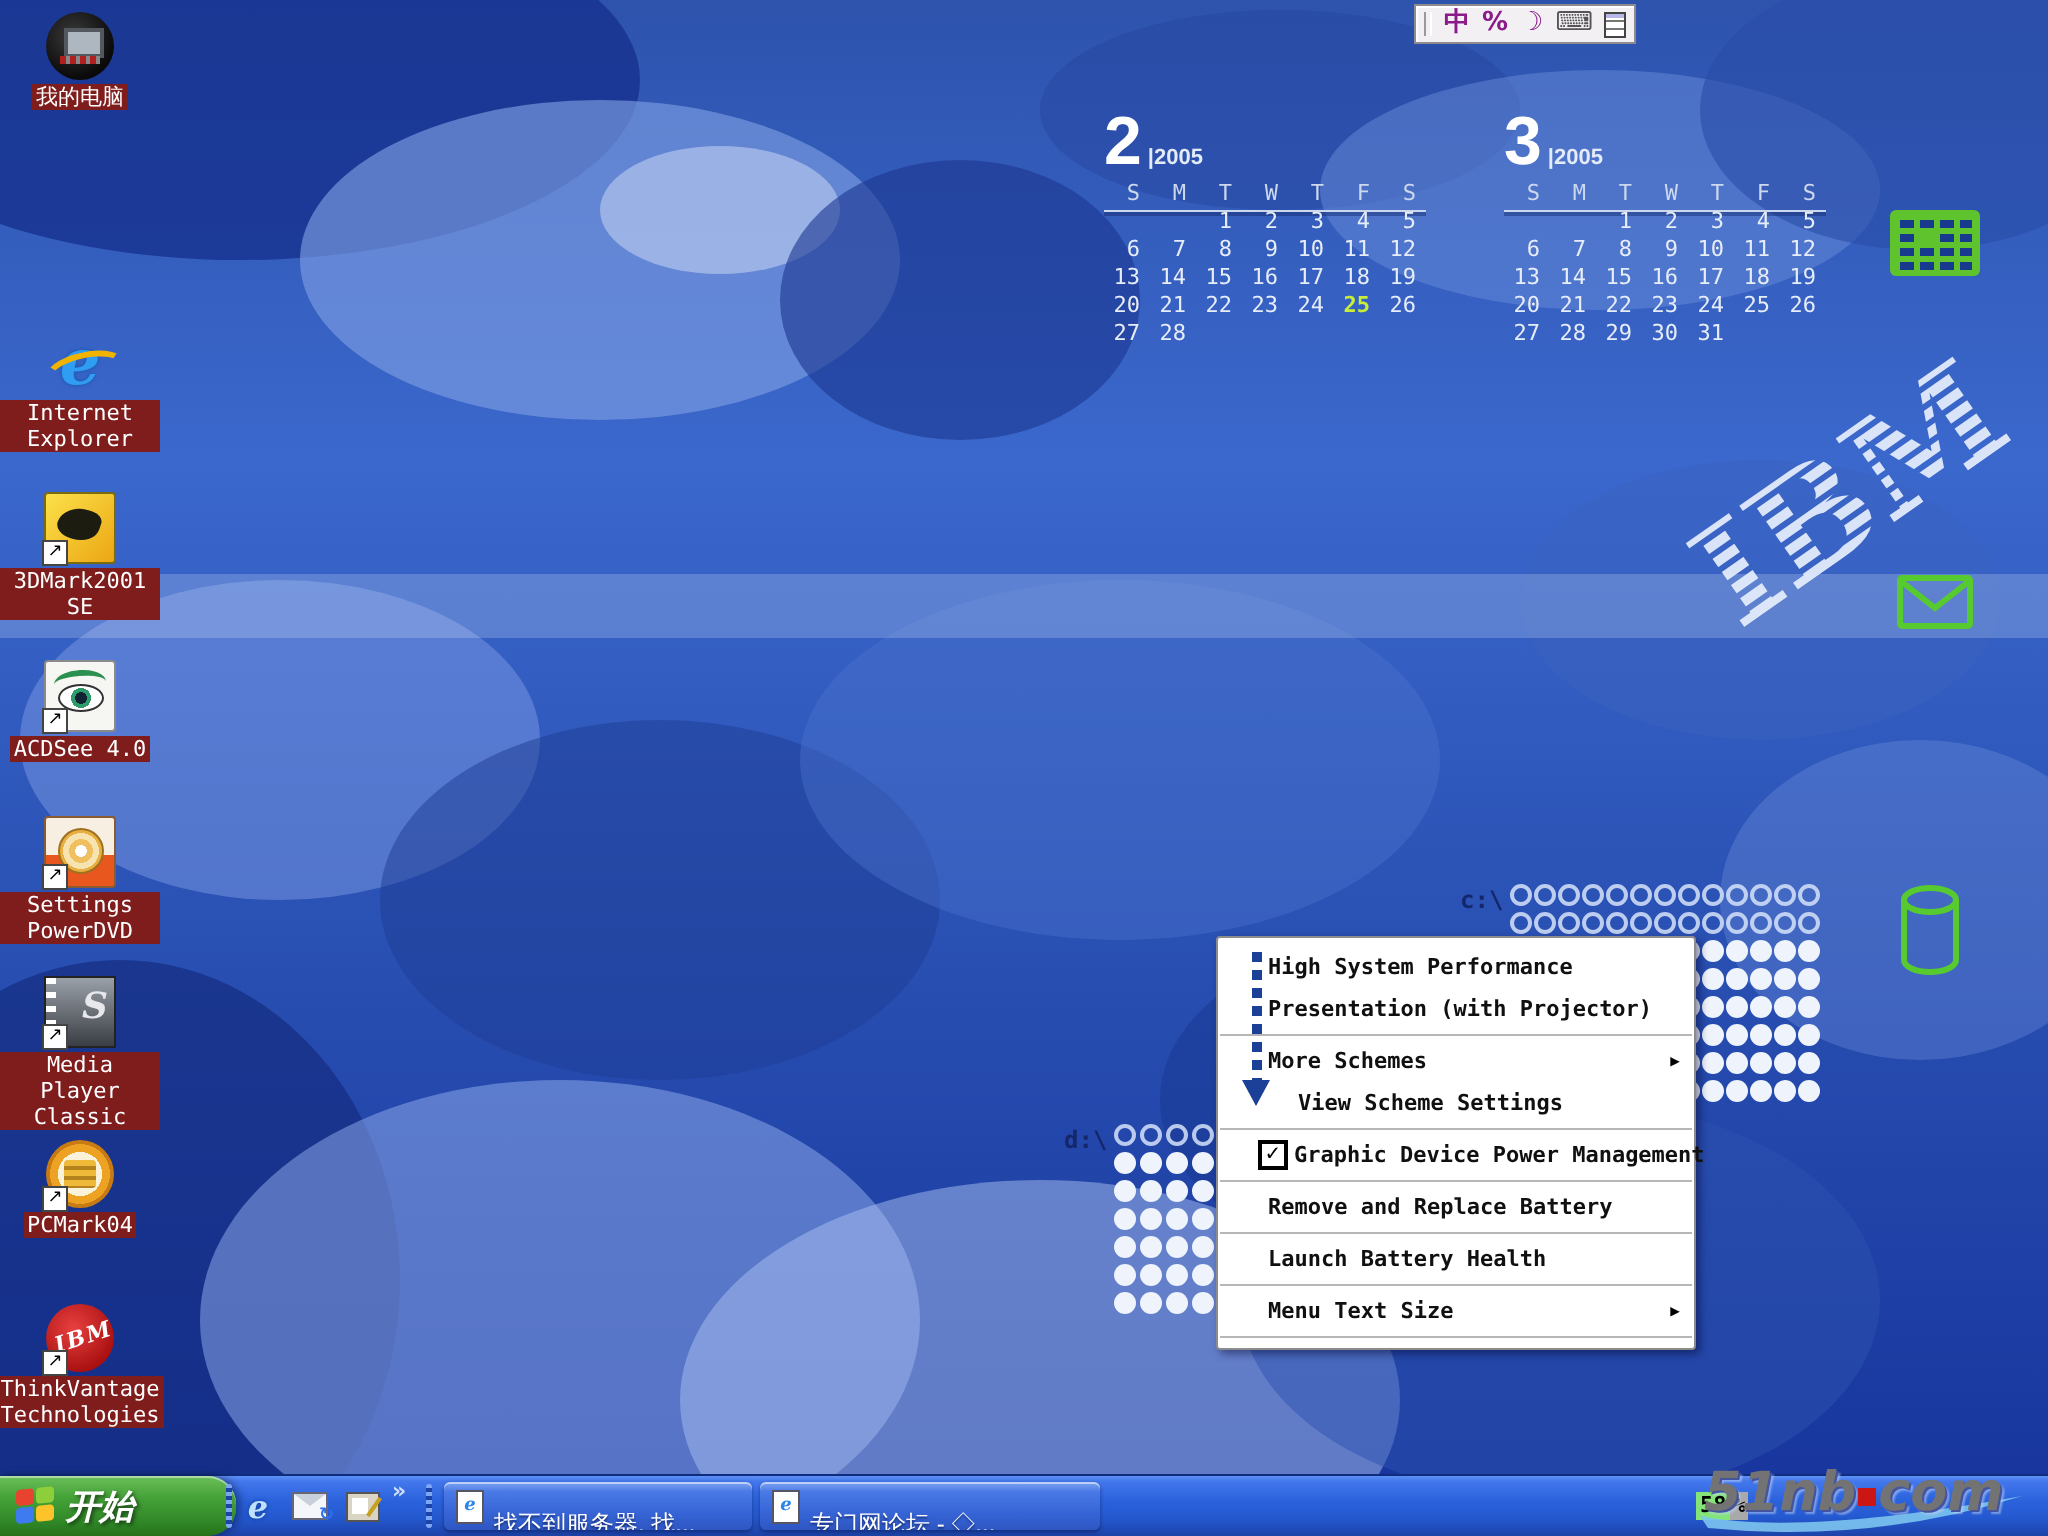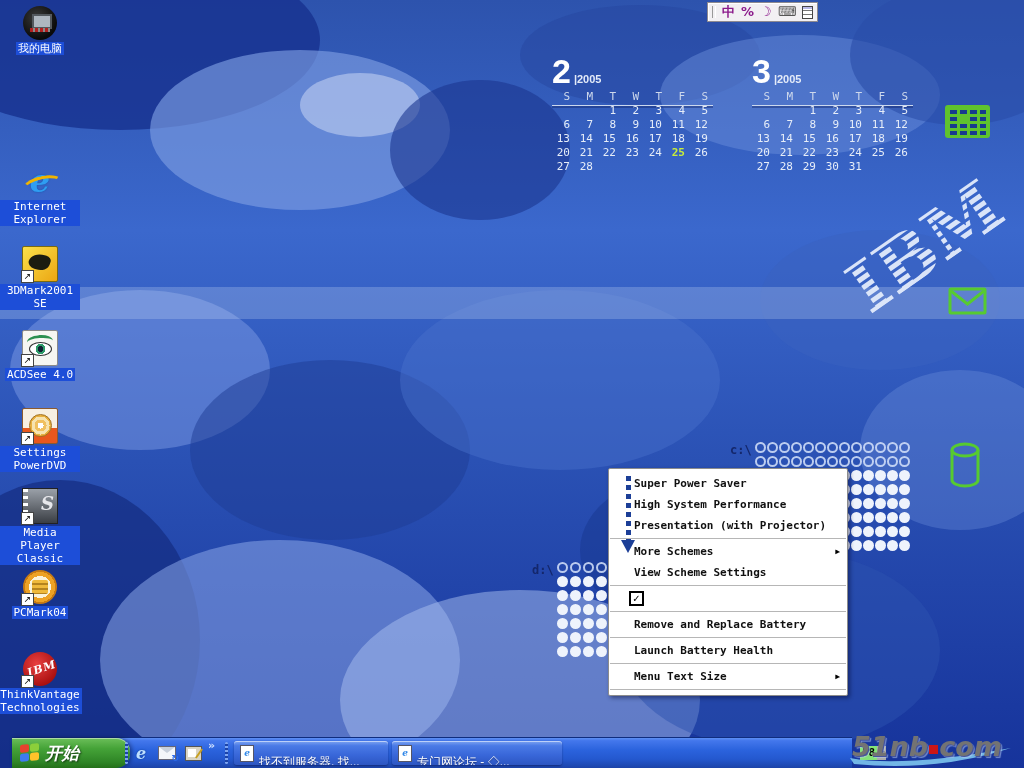--- a/index.html
+++ b/index.html
@@ -6,21 +6,21 @@
   .stage{position:relative;width:1024px;height:768px;overflow:hidden;
          font-family:"Liberation Sans",sans-serif;}
   .wallpaper{position:absolute;left:0;top:0;z-index:0;}
 
   
   .dicon{position:absolute;left:0;width:80px;display:flex;flex-direction:column;
          align-items:center;z-index:10;cursor:default;}
   .dicon .art{width:34px;height:34px;position:relative;}
   .dicon .dlabel{margin-top:2px;max-width:80px;text-align:center;
         font:11px "DejaVu Sans Mono",monospace;color:#fff;line-height:13px;
-        background:#1d4ed8;padding:0 2px;}
+        background:#7f1d1d;padding:0 2px;}
   .sc-arrow{position:absolute;left:-2px;bottom:-2px;width:11px;height:11px;
         background:#fff;border:1px solid #444;font:9px/11px "DejaVu Sans",sans-serif;
         color:#000;text-align:center;}
   
   .art.my-computer{background:radial-gradient(circle at 40% 35%,#3a3a3a,#0a0a0a 70%);border-radius:50%;}
   .art.my-computer::before{content:"";position:absolute;left:9px;top:8px;width:16px;height:11px;
         background:#aeb6c0;border:2px solid #53585e;}
   .art.my-computer::after{content:"";position:absolute;left:7px;top:22px;width:20px;height:4px;
         background:repeating-linear-gradient(90deg,#b02020 0 3px,#888 3px 5px);}
   .art.recycle-bin{background:radial-gradient(circle at 40% 35%,#333,#060606 70%);border-radius:50%;}
@@ -98,37 +98,37 @@
         box-shadow:inset 0 2px 0 #b8b8e8;
         background-image:repeating-linear-gradient(180deg,transparent 0 3px,#777 3px 4px);}
 
   
   .menu{position:absolute;left:608px;top:468px;width:238px;z-index:50;
         background:#fff;border:1px solid #8c8c8c;border-radius:2px;
         box-shadow:2px 2px 4px rgba(0,0,40,.45);padding:4px 0 3px 0;}
   .menu-item{position:relative;height:21px;line-height:21px;padding-left:25px;
         font:600 11px/21px "DejaVu Sans Mono",monospace;color:#101010;
         display:flex;align-items:center;white-space:nowrap;}
-  .menu-item.bold{font-weight:900;}
+  .menu-item.bold{font-weight:900;margin-left:15px;}
   .menu-item .marrow{position:absolute;right:7px;font-size:8px;color:#000;}
   .menu-item.has-check{padding-left:20px;}
   .mcheck{width:11px;height:11px;border:2px solid #000;margin-right:3px;flex:0 0 auto;
         font:700 10px/11px "DejaVu Sans",sans-serif;text-align:center;color:#000;}
   .menu-item.hl{margin:0 3px;padding-left:22px;border:2px solid #16367e;border-radius:5px;
         background:linear-gradient(180deg,#6890e6,#3465ce);color:#fff;height:17px;line-height:17px;}
   .menu-sep{height:1px;background:#b6b6b6;margin:2px 1px;}
   .menu-arrowdeco{position:absolute;left:12px;top:7px;width:14px;height:86px;}
   .menu-arrowdeco .shaft{position:absolute;left:5px;top:0;width:5px;height:66px;
         background:repeating-linear-gradient(180deg,#1c3f97 0 5px,transparent 5px 9px);}
   .menu-arrowdeco .head{position:absolute;left:0;top:64px;width:0;height:0;
         border-left:7px solid transparent;border-right:7px solid transparent;
         border-top:13px solid #1c3f97;}
 
   
-  .taskbar{position:absolute;left:12px;bottom:0;width:840px;height:30px;z-index:40;
+  .taskbar{position:absolute;left:0;bottom:0;width:1024px;height:30px;z-index:40;
         background:linear-gradient(180deg,#5e90f4 0,#4377ec 9%,#2b63dd 40%,#2458cf 70%,#1c43a8 100%);
         border-top:1px solid #0f2d7e;}
   .startbtn{position:absolute;left:0;top:0;width:110px;height:30px;
         background:linear-gradient(180deg,#6cbf5a 0,#45a338 35%,#2f8526 80%,#247019 100%);
         border-radius:0 14px 14px 0;box-shadow:inset 0 1px 0 rgba(255,255,255,.45),2px 0 4px rgba(0,0,30,.4);
         display:flex;align-items:center;padding-left:8px;gap:5px;cursor:pointer;}
   .startbtn .flag{width:20px;height:18px;display:grid;grid-template-columns:9px 9px;
         grid-auto-rows:8px;gap:1px;transform:skewY(-6deg);}
   .startbtn .flag i{border-radius:2px;}
   .startbtn .f-r{background:#e8432e;} .startbtn .f-g{background:#8ccf3a;}
@@ -612,39 +612,37 @@
       <span class="dot filled"></span>
     </div>
 
   <div class="menu">
     <div class="menu-arrowdeco">
       <span class="shaft"></span>
         <span class="head"></span>
     </div>
     <div>
         <div class="menu-item">
-          <span class="mlabel">Super Power Saver</span>
-        </div>
-        <div class="menu-item">
           <span class="mlabel">High System Performance</span>
         </div>
         <div class="menu-item">
           <span class="mlabel">Presentation (with Projector)</span>
         </div>
         <div class="menu-sep"></div>
         <div class="menu-item">
           <span class="mlabel">More Schemes</span>
           <span class="marrow">▶</span>
         </div>
         <div class="menu-item bold">
           <span class="mlabel">View Scheme Settings</span>
         </div>
         <div class="menu-sep"></div>
         <div class="menu-item has-check">
           <span class="mcheck">✓</span>
+          <span class="mlabel">Graphic Device Power Management</span>
         </div>
         <div class="menu-sep"></div>
         <div class="menu-item">
           <span class="mlabel">Remove and Replace Battery</span>
         </div>
         <div class="menu-sep"></div>
         <div class="menu-item">
           <span class="mlabel">Launch Battery Health</span>
         </div>
         <div class="menu-sep"></div>

